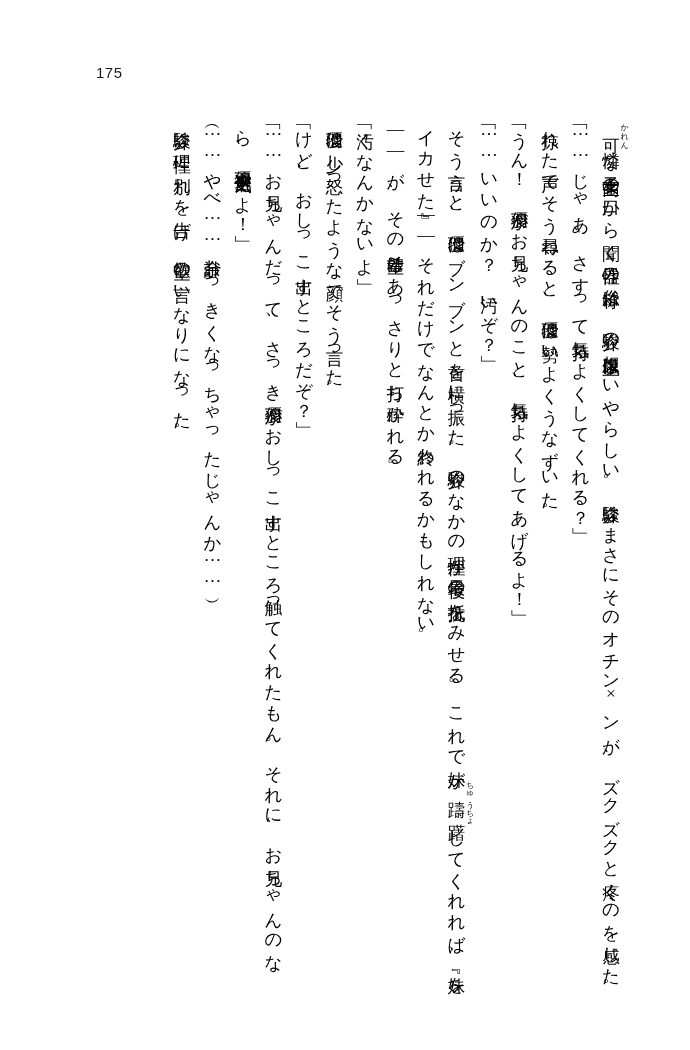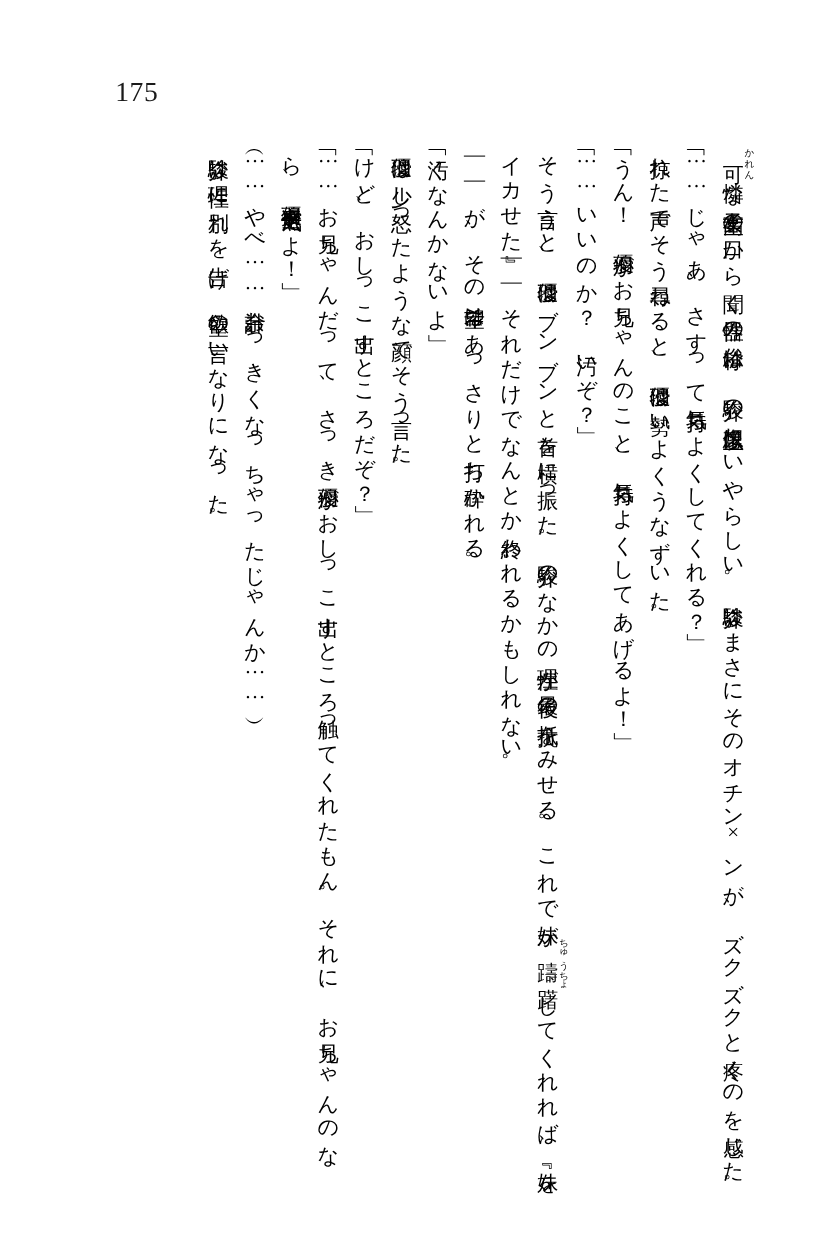--- a/index.html
+++ b/index.html
@@ -19,24 +19,24 @@
     position: absolute;
     top: 0; left: 0;
     width: 690px;
     height: 1050px;
     background: #fff;
   }
   .page-number {
     position: absolute;
     top: 64px;
     left: 96px;
-    font-size: 23px;
+    font-size: 15px;
     letter-spacing: 0.5px;
     color: #1a1a1a;
-    font-family: Liberation Serif, serif;
+    font-family: Liberation Sans, sans-serif;
   }
   .text-block {
     position: absolute;
     top: 118px;
     left: 62px;
     width: 566px;
     height: 880px;
     writing-mode: vertical-rl;
     text-orientation: upright;
     font-size: 17.5px;

